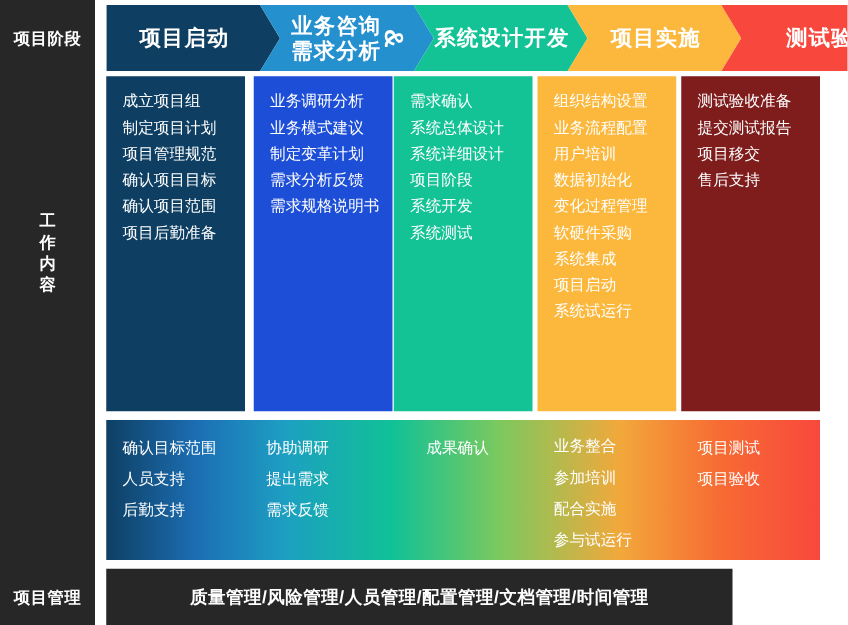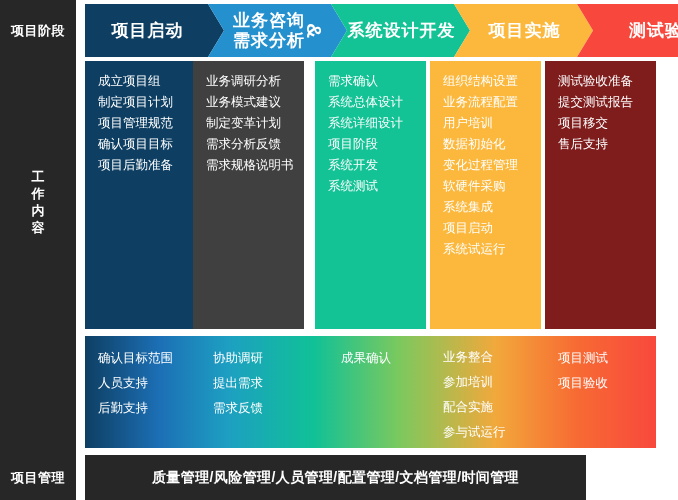--- a/index.html
+++ b/index.html
@@ -133,21 +133,21 @@
   }
   .col {
     position: absolute;
     top: 0;
     height: 268px;
     width: 111px;
     box-sizing: border-box;
     padding: 10px 0 0 13px;
   }
   .col-0 { left: 0;   background: #0E3F63; }
-  .col-1 { left: 108px; background: #404040; }
+  .col-1 { left: 118px; background: #1d4ed8; }
   .col-2 { left: 230px; background: #13C295; }
   .col-3 { left: 345px; background: #FBB83C; }
   .col-4 { left: 460px; width: 111px; background: #7f1d1d; }
   .col .item {
     color: #ffffff;
     font-size: 12.5px;
     line-height: 21px;
     white-space: nowrap;
   }
 
@@ -245,20 +245,21 @@
       <div class="chev-label">测试验收</div>
     </div>
   </div>
 
   <div class="body-row">
     <div class="col col-0">
         <div class="item">成立项目组</div>
         <div class="item">制定项目计划</div>
         <div class="item">项目管理规范</div>
         <div class="item">确认项目目标</div>
+        <div class="item">确认项目范围</div>
         <div class="item">项目后勤准备</div>
       </div>
     <div class="col col-1">
         <div class="item">业务调研分析</div>
         <div class="item">业务模式建议</div>
         <div class="item">制定变革计划</div>
         <div class="item">需求分析反馈</div>
         <div class="item">需求规格说明书</div>
       </div>
     <div class="col col-2">

